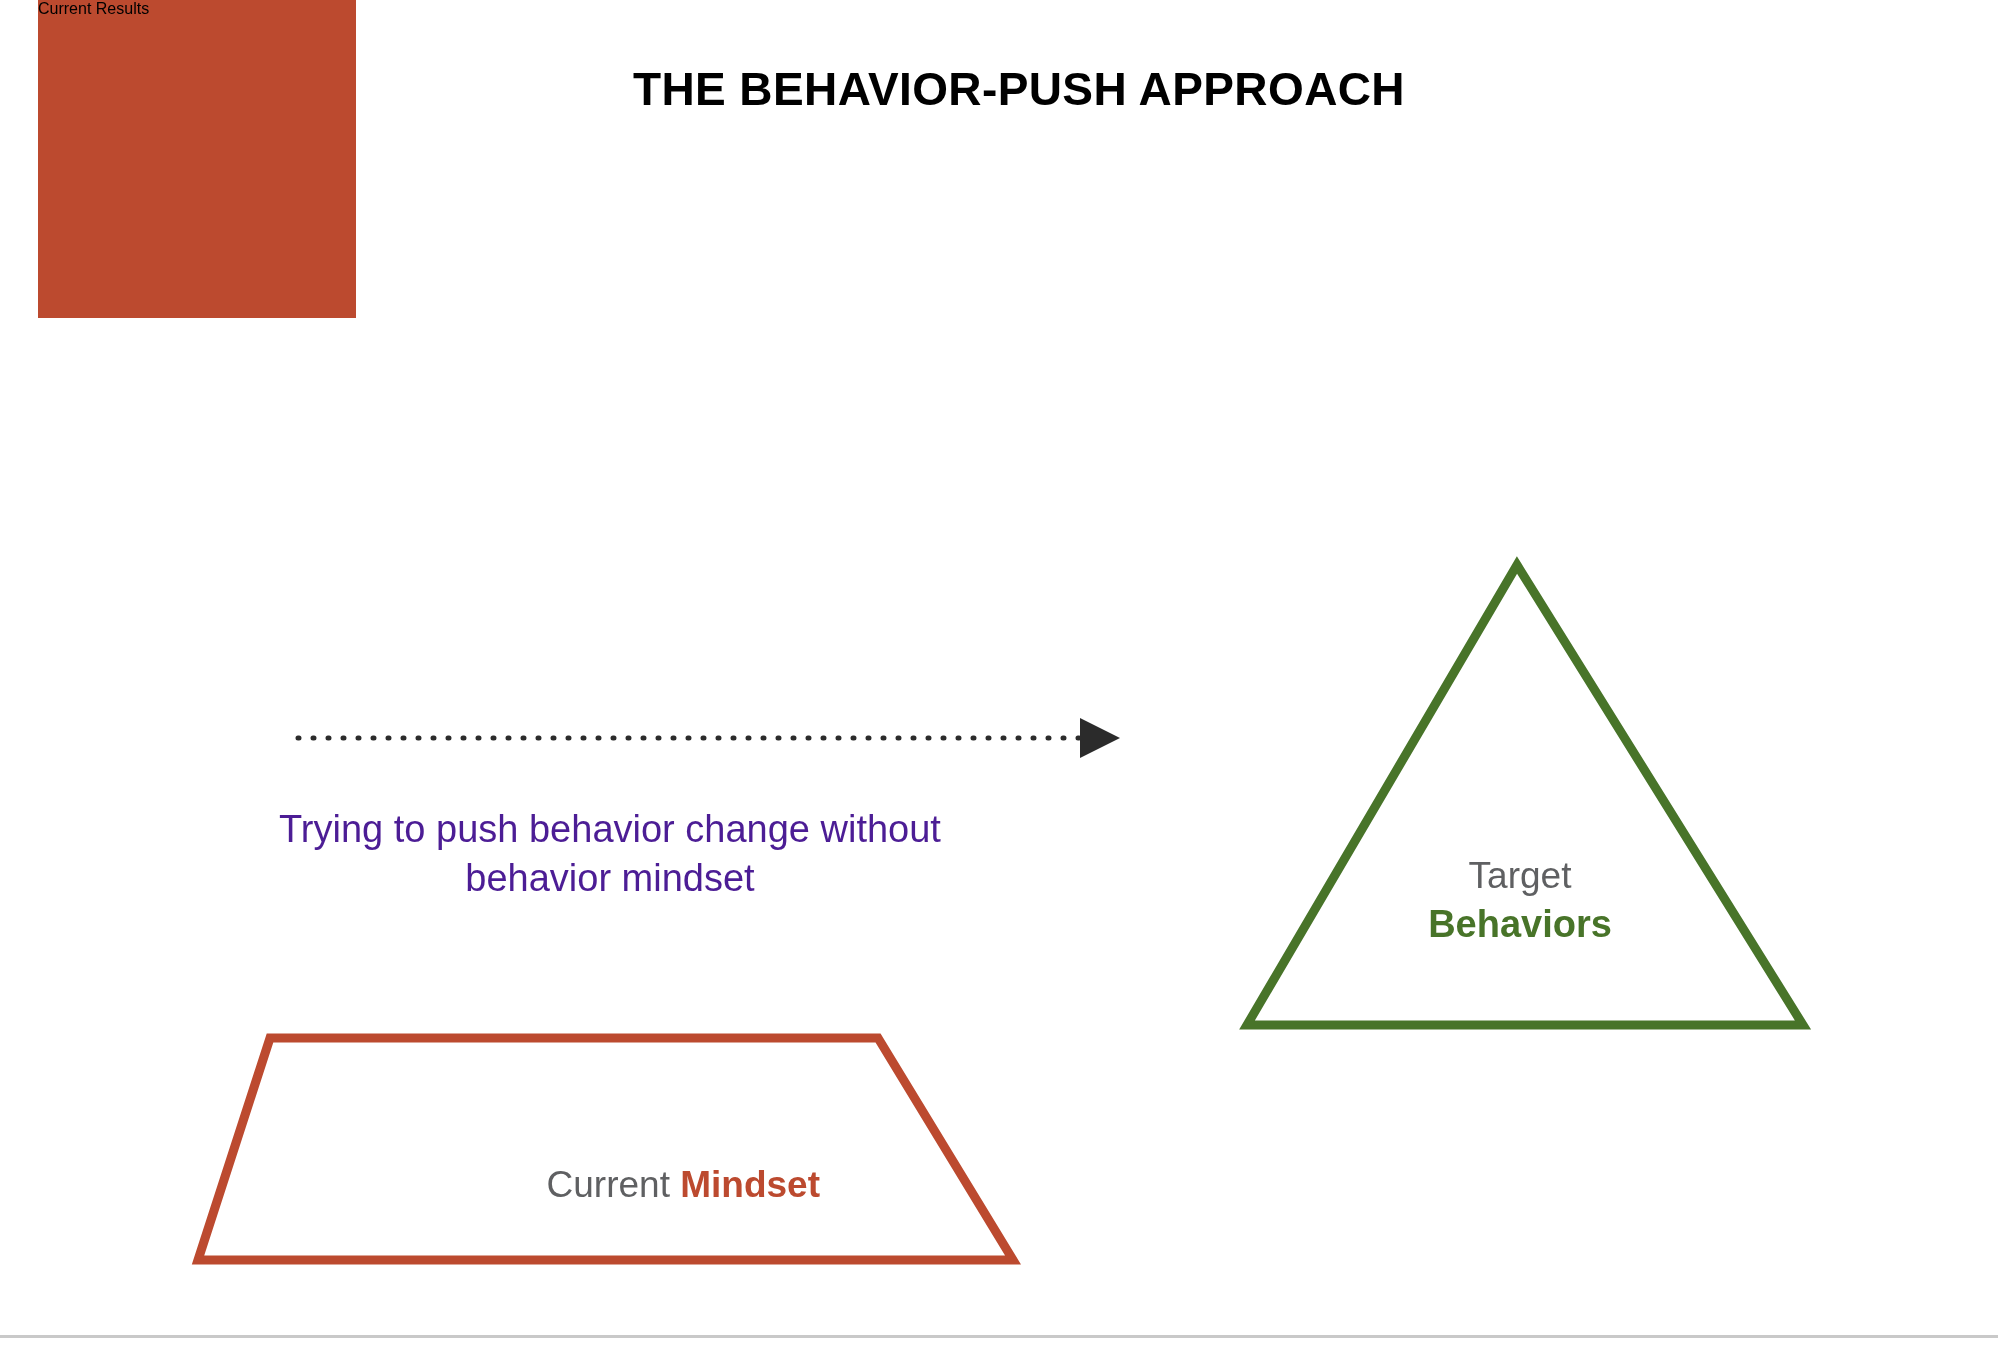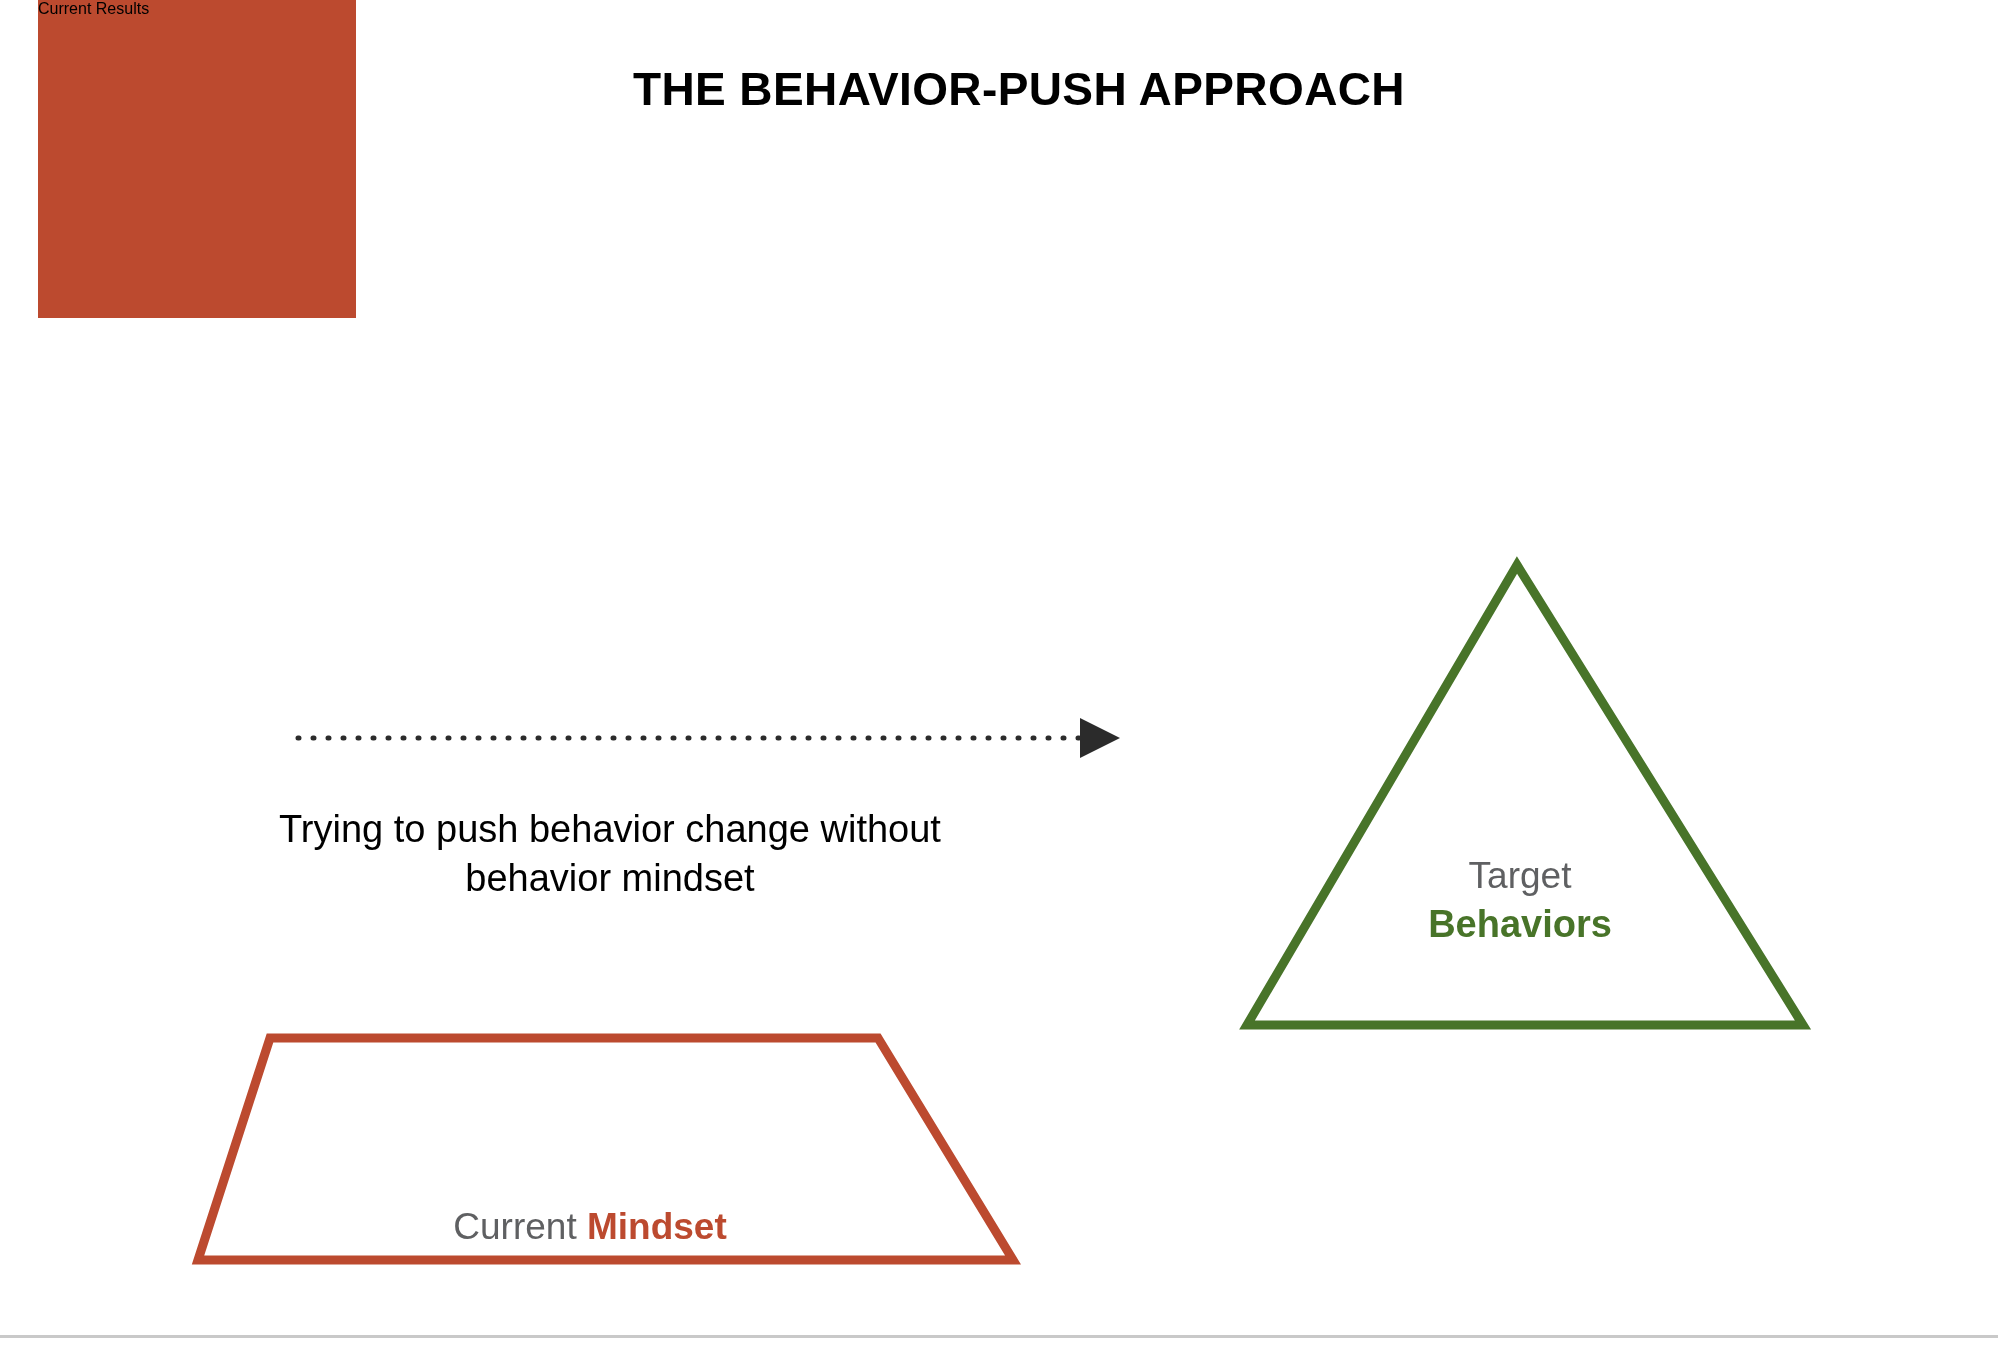--- a/index.html
+++ b/index.html
@@ -62,21 +62,21 @@
 
   
   #push-caption {
     position: absolute;
     left: 200px;
     top: 805px;
     width: 820px;
     text-align: center;
     font-size: 38px;
     line-height: 1.3;
-    color: #000000;
+    color: #4c1d95;
   }
   #push-caption .line { display: block; }
 
   
   #triangle-target-behaviors {
     position: absolute;
     left: 1225px;
     top: 545px;
     width: 600px;
     height: 500px;
@@ -97,23 +97,23 @@
   #trapezoid-current-mindset {
     position: absolute;
     left: 170px;
     top: 1030px;
     width: 880px;
     height: 240px;
   }
   #trapezoid-label {
     position: absolute;
     left: 360px;
-    top: 1206px;
+    top: 1164px;
     width: 460px;
-    text-align: center;
+    text-align: right;
     font-size: 37px;
     white-space: nowrap;
   }
   #trapezoid-label .lbl-top { color: #5f6062; }
   #trapezoid-label .lbl-bottom { color: #bc4a2f; font-weight: bold; }
 
   
   #bottom-divider {
     position: absolute;
     left: 0;

